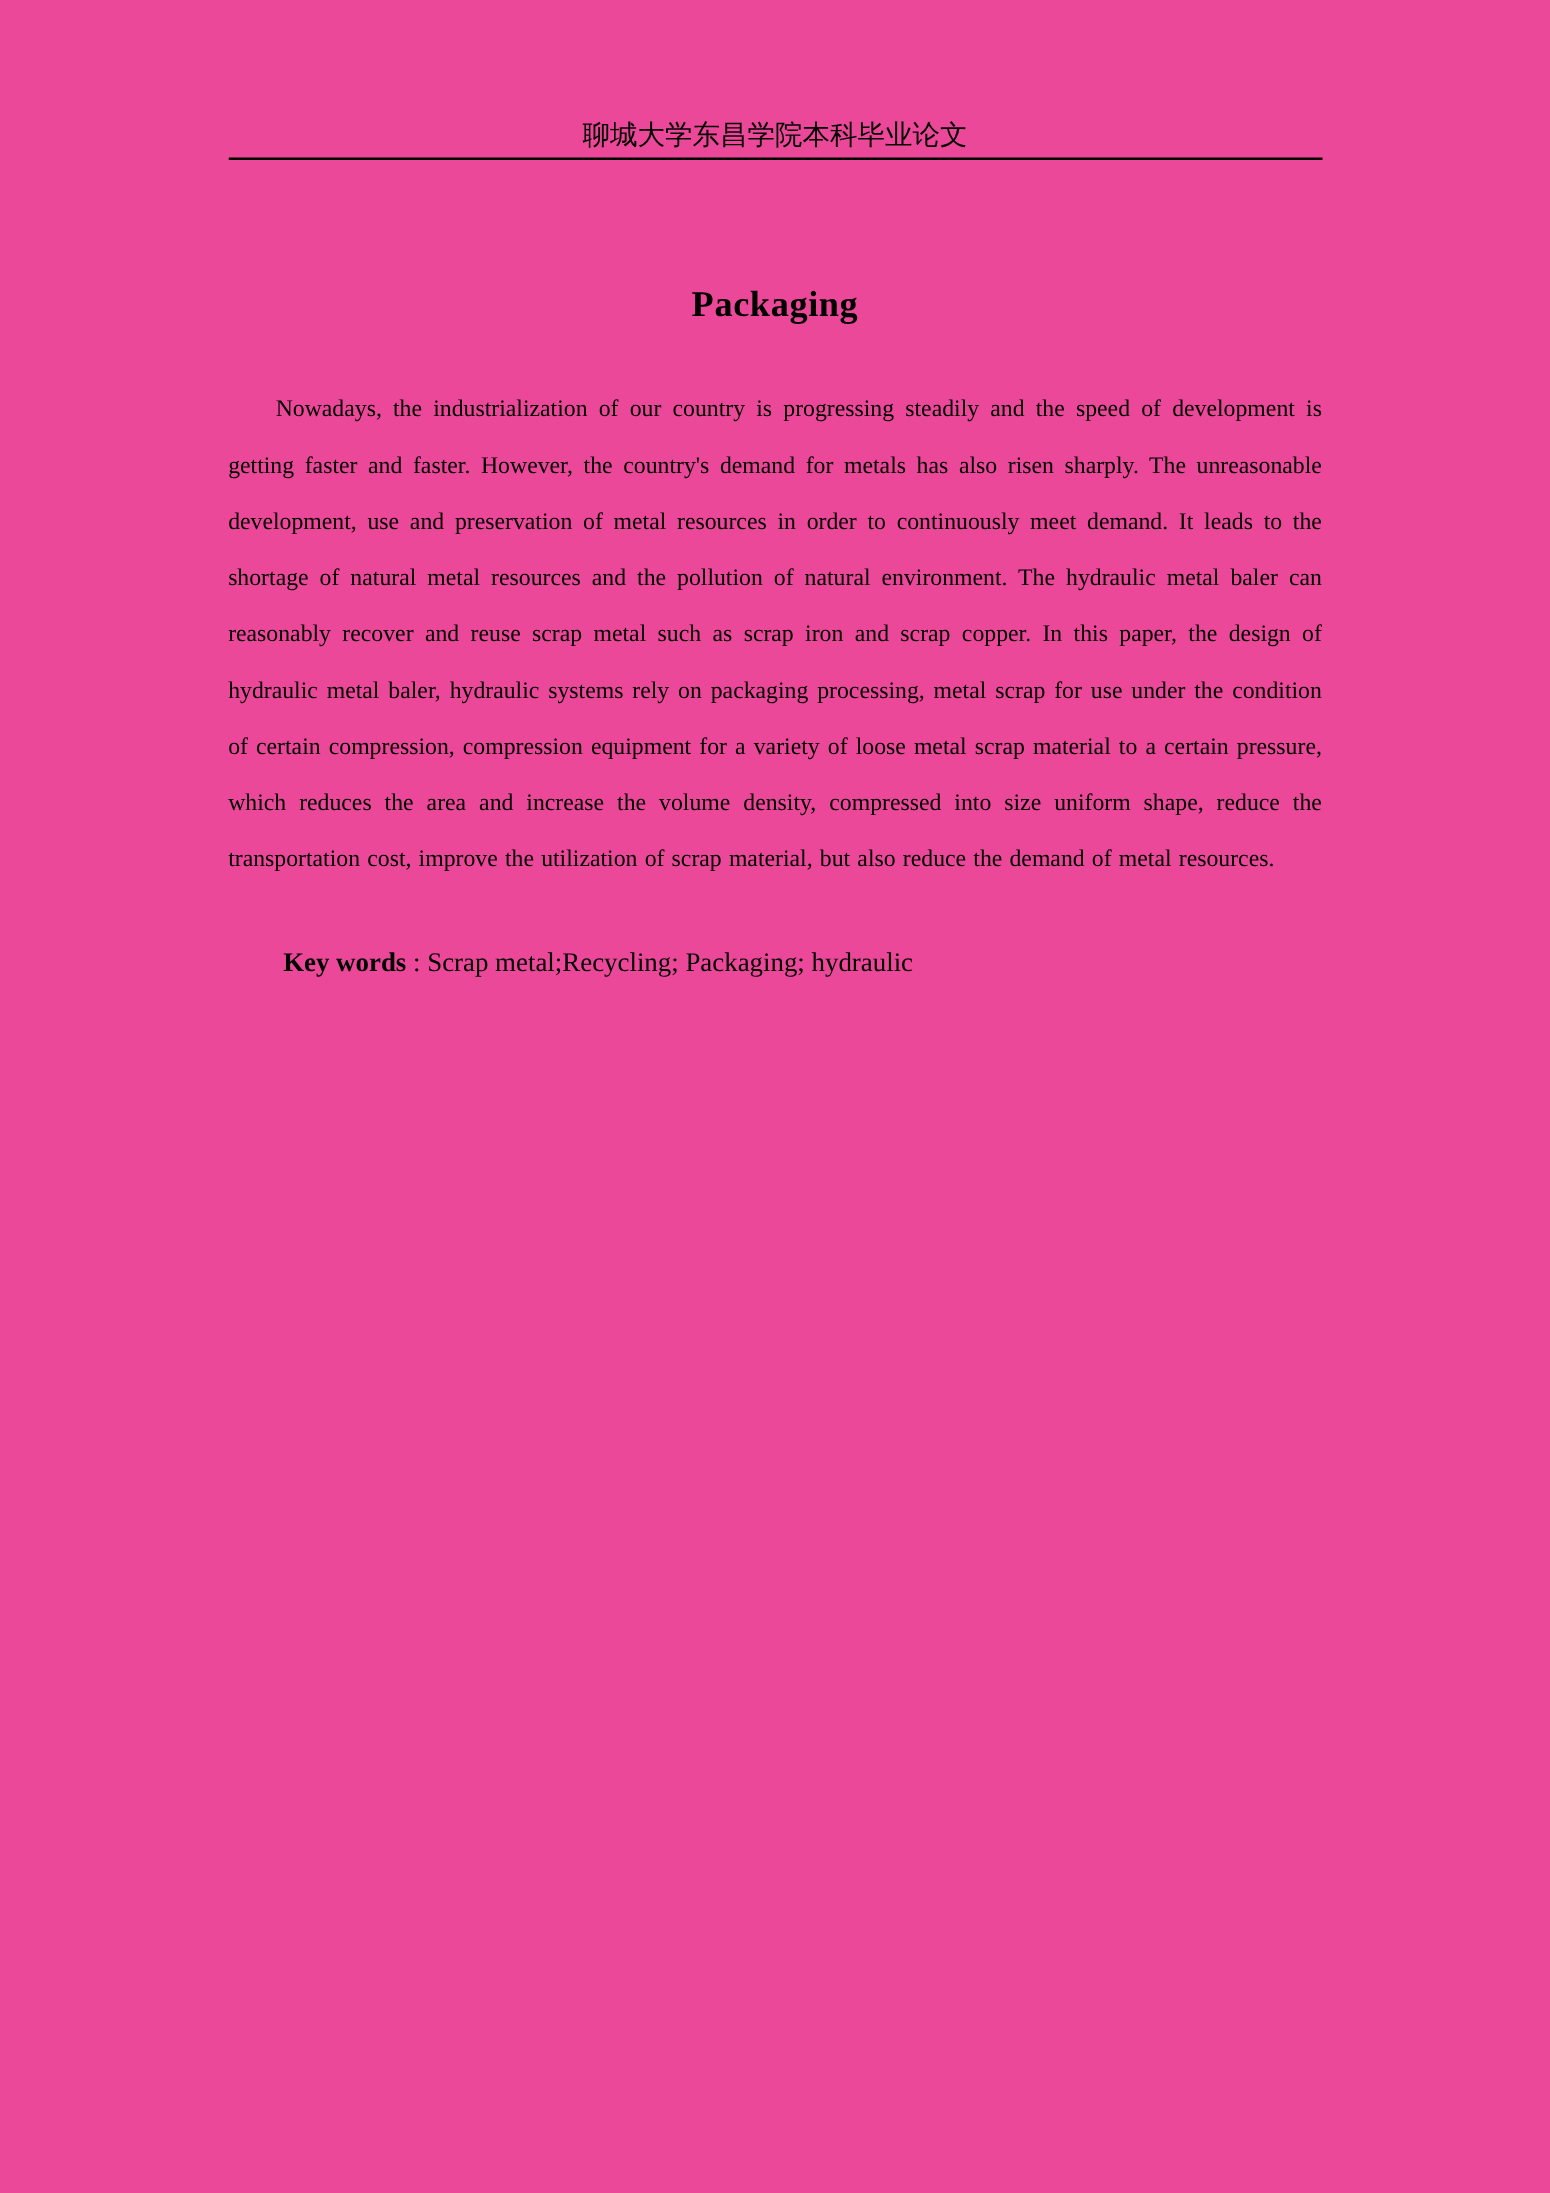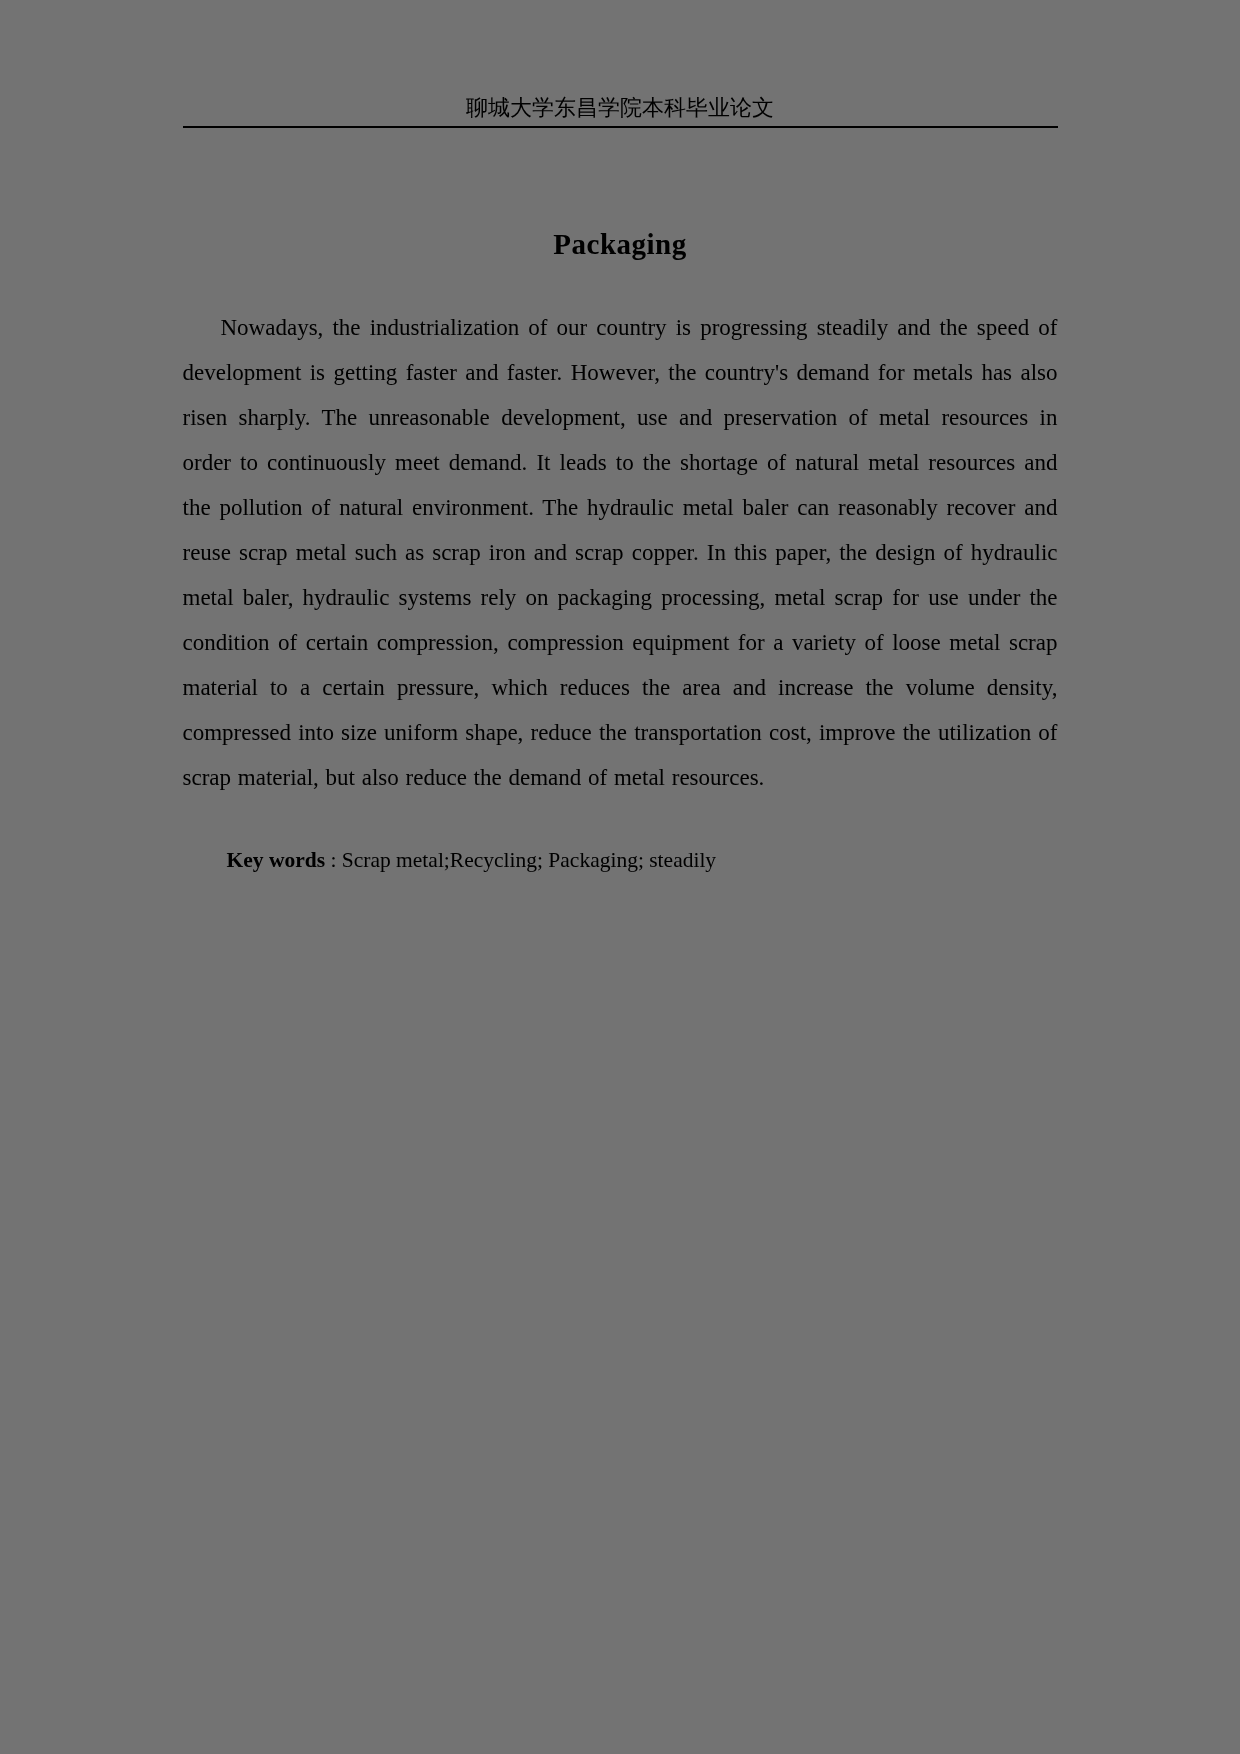--- a/index.html
+++ b/index.html
@@ -5,21 +5,21 @@
   html, body {
     margin: 0;
     padding: 0;
     background: #ffffff;
   }
   .page {
     position: relative;
     width: 1240px;
     height: 1754px;
     margin: 0 auto;
-    background: #737373;
+    background: #ec4899;
     color: #000000;
     overflow: hidden;
   }
   .page-header {
     width: 875px;
     margin: 94px auto 0 auto;
     text-align: center;
     font-family: "Liberation Sans", "DejaVu Sans", sans-serif;
     font-size: 22px;
     line-height: 28px;
@@ -37,21 +37,21 @@
     font-family: "Liberation Serif", "DejaVu Serif", serif;
     font-size: 29px;
     font-weight: bold;
     text-align: center;
     margin: 97px 0 0 0;
     line-height: 38px;
     letter-spacing: 0.5px;
   }
   .body-paragraph {
     margin: 42px 0 0 0;
-    font-size: 23px;
+    font-size: 19px;
     line-height: 45px;
     text-align: justify;
     text-justify: inter-word;
     text-indent: 38px;
     word-spacing: 1px;
   }
   .keywords {
     margin: 38px 0 0 0;
     font-size: 21.5px;
     line-height: 45px;
@@ -69,17 +69,17 @@
   <header class="page-header">
     <span>聊城大学东昌学院本科毕业论文</span>
   </header>
 
   <main class="content">
 
     <h1 class="title">Packaging</h1>
 
     <p class="body-paragraph">Nowadays, the industrialization of our country is progressing steadily and the speed of development is getting faster and faster. However, the country's demand for metals has also risen sharply. The unreasonable development, use and preservation of metal resources in order to continuously meet demand. It leads to the shortage of natural metal resources and the pollution of natural environment. The hydraulic metal baler can reasonably recover and reuse scrap metal such as scrap iron and scrap copper. In this paper, the design of hydraulic metal baler, hydraulic systems rely on packaging processing, metal scrap for use under the condition of certain compression, compression equipment for a variety of loose metal scrap material to a certain pressure, which reduces the area and increase the volume density, compressed into size uniform shape, reduce the transportation cost, improve the utilization of scrap material, but also reduce the demand of metal resources.</p>
 
-    <p class="keywords"><span class="kw-label">Key words</span><span> : Scrap metal;Recycling; Packaging; steadily</span></p>
+    <p class="keywords"><span class="kw-label">Key words</span><span> : Scrap metal;Recycling; Packaging; hydraulic</span></p>
 
   </main>
 
 </div>
 
 </body></html>

